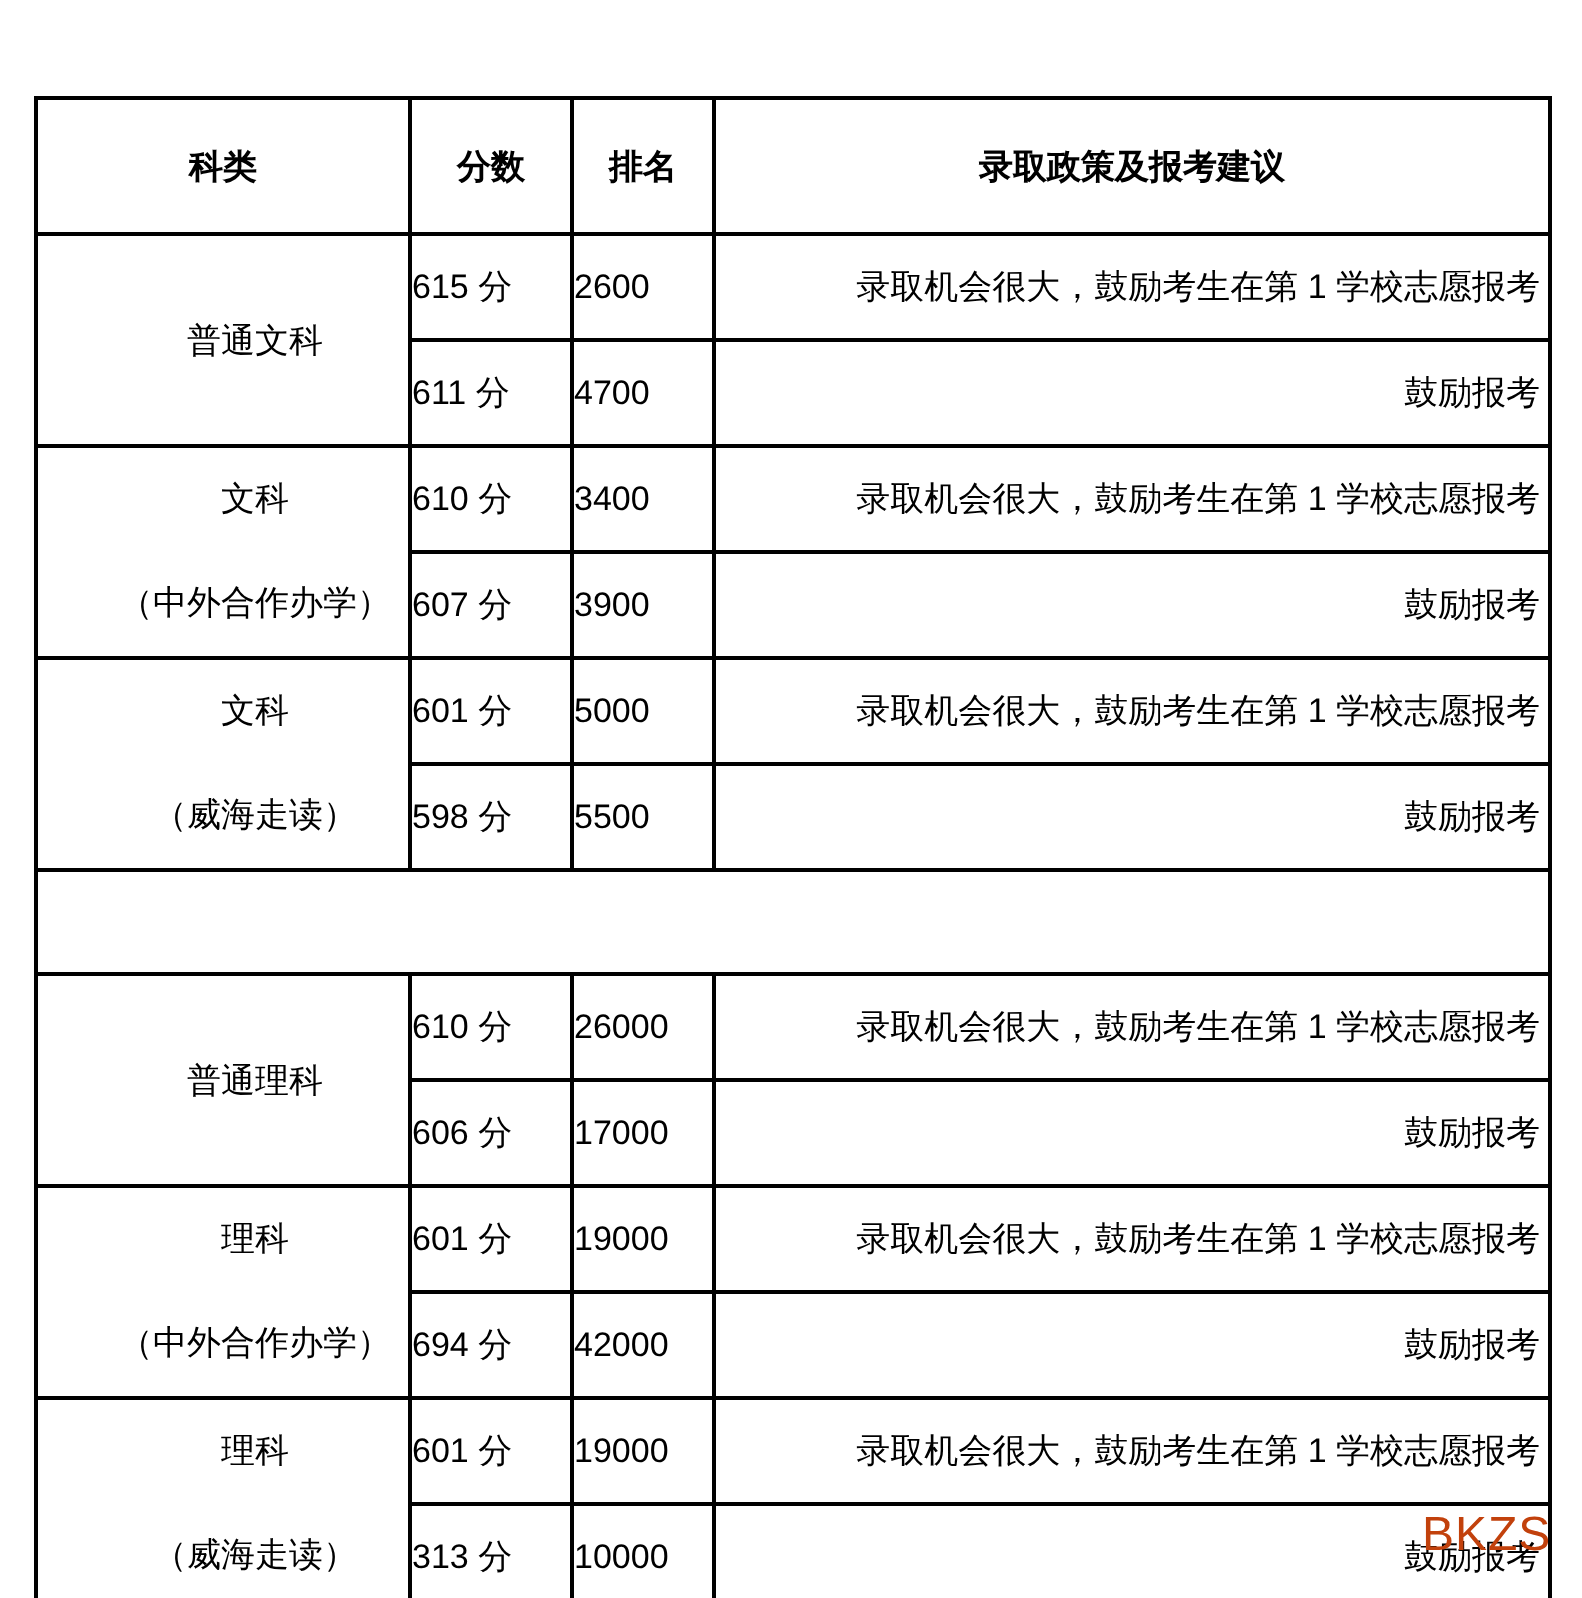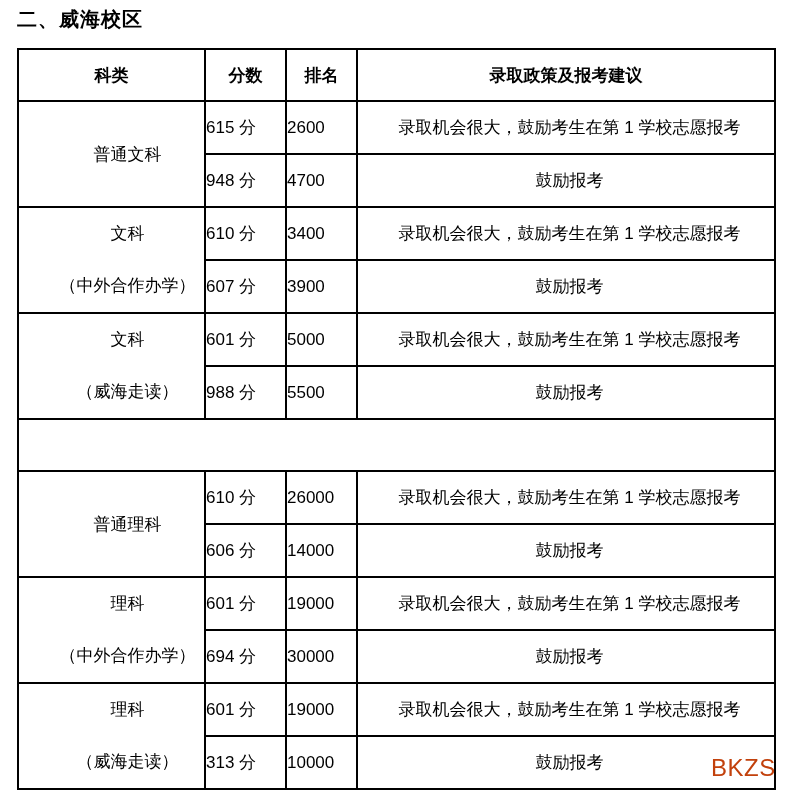--- a/index.html
+++ b/index.html
@@ -32,21 +32,21 @@
     border-collapse: collapse;
     table-layout: fixed;
   }
   .score-table th,
   .score-table td {
     border: 2px solid #000000;
     padding: 0;
     font-size: 17px;
     overflow: hidden;
   }
-  .score-table thead tr { height: 52px; }
+  .score-table thead tr { height: 68px; }
   .score-table tbody tr { height: 53px; }
   .score-table tr.sep-row { height: 52px; }
   .score-table th {
     font-weight: 700;
     text-align: center;
     vertical-align: middle;
   }
   td.cat {
     text-align: center;
     vertical-align: middle;
@@ -60,40 +60,39 @@
   .cat-two .cl {
     height: 52px;
     line-height: 52px;
     text-align: center;
   }
   td.num {
     text-align: left;
     vertical-align: middle;
   }
   td.adv {
-    text-align: center;
+    text-align: right;
     vertical-align: middle;
     padding-left: 11px;
     padding-right: 4px;
   }
   .watermark {
     position: absolute;
     left: 711px;
     top: 754px;
     font-size: 24px;
     color: #c2410c;
     letter-spacing: 0.5px;
   }
 </style>
 </head>
 <body>
 
 <div class="page">
 
-  <div class="doc-title">二、威海校区</div>
 
   <table class="score-table">
     <colgroup>
       <col style="width:187px">
       <col style="width:81px">
       <col style="width:71px">
       <col style="width:418px">
     </colgroup>
     <thead>
       <tr>
@@ -107,21 +106,21 @@
 
       <tr>
         <td class="cat" rowspan="2">
           <span>普通文科</span>
         </td>
         <td class="num">615 分</td>
         <td class="num">2600</td>
         <td class="adv">录取机会很大，鼓励考生在第 1 学校志愿报考</td>
       </tr>
       <tr>
-        <td class="num">948 分</td>
+        <td class="num">611 分</td>
         <td class="num">4700</td>
         <td class="adv">鼓励报考</td>
       </tr>
 
       <tr>
         <td class="cat" rowspan="2">
           <div class="cat-two">
             <div class="cl">文科</div>
             <div class="cl">（中外合作办学）</div>
           </div>
@@ -141,57 +140,57 @@
           <div class="cat-two">
             <div class="cl">文科</div>
             <div class="cl">（威海走读）</div>
           </div>
         </td>
         <td class="num">601 分</td>
         <td class="num">5000</td>
         <td class="adv">录取机会很大，鼓励考生在第 1 学校志愿报考</td>
       </tr>
       <tr>
-        <td class="num">988 分</td>
+        <td class="num">598 分</td>
         <td class="num">5500</td>
         <td class="adv">鼓励报考</td>
       </tr>
 
       <tr class="sep-row">
         <td colspan="4"></td>
       </tr>
 
       <tr>
         <td class="cat" rowspan="2">
           <span>普通理科</span>
         </td>
         <td class="num">610 分</td>
         <td class="num">26000</td>
         <td class="adv">录取机会很大，鼓励考生在第 1 学校志愿报考</td>
       </tr>
       <tr>
         <td class="num">606 分</td>
-        <td class="num">14000</td>
+        <td class="num">17000</td>
         <td class="adv">鼓励报考</td>
       </tr>
 
       <tr>
         <td class="cat" rowspan="2">
           <div class="cat-two">
             <div class="cl">理科</div>
             <div class="cl">（中外合作办学）</div>
           </div>
         </td>
         <td class="num">601 分</td>
         <td class="num">19000</td>
         <td class="adv">录取机会很大，鼓励考生在第 1 学校志愿报考</td>
       </tr>
       <tr>
         <td class="num">694 分</td>
-        <td class="num">30000</td>
+        <td class="num">42000</td>
         <td class="adv">鼓励报考</td>
       </tr>
 
       <tr>
         <td class="cat" rowspan="2">
           <div class="cat-two">
             <div class="cl">理科</div>
             <div class="cl">（威海走读）</div>
           </div>
         </td>

